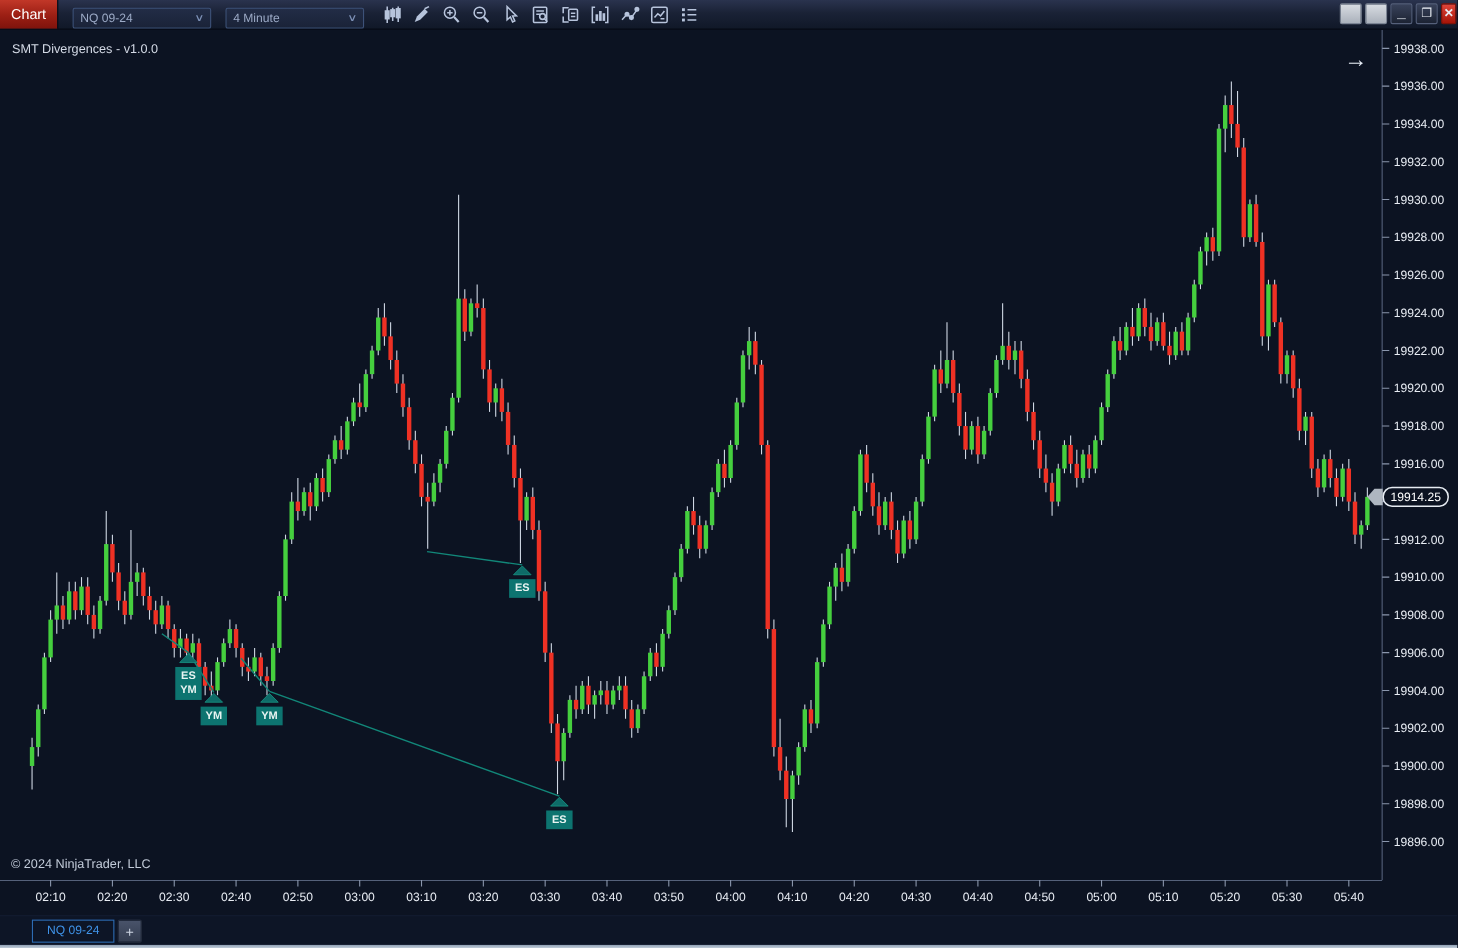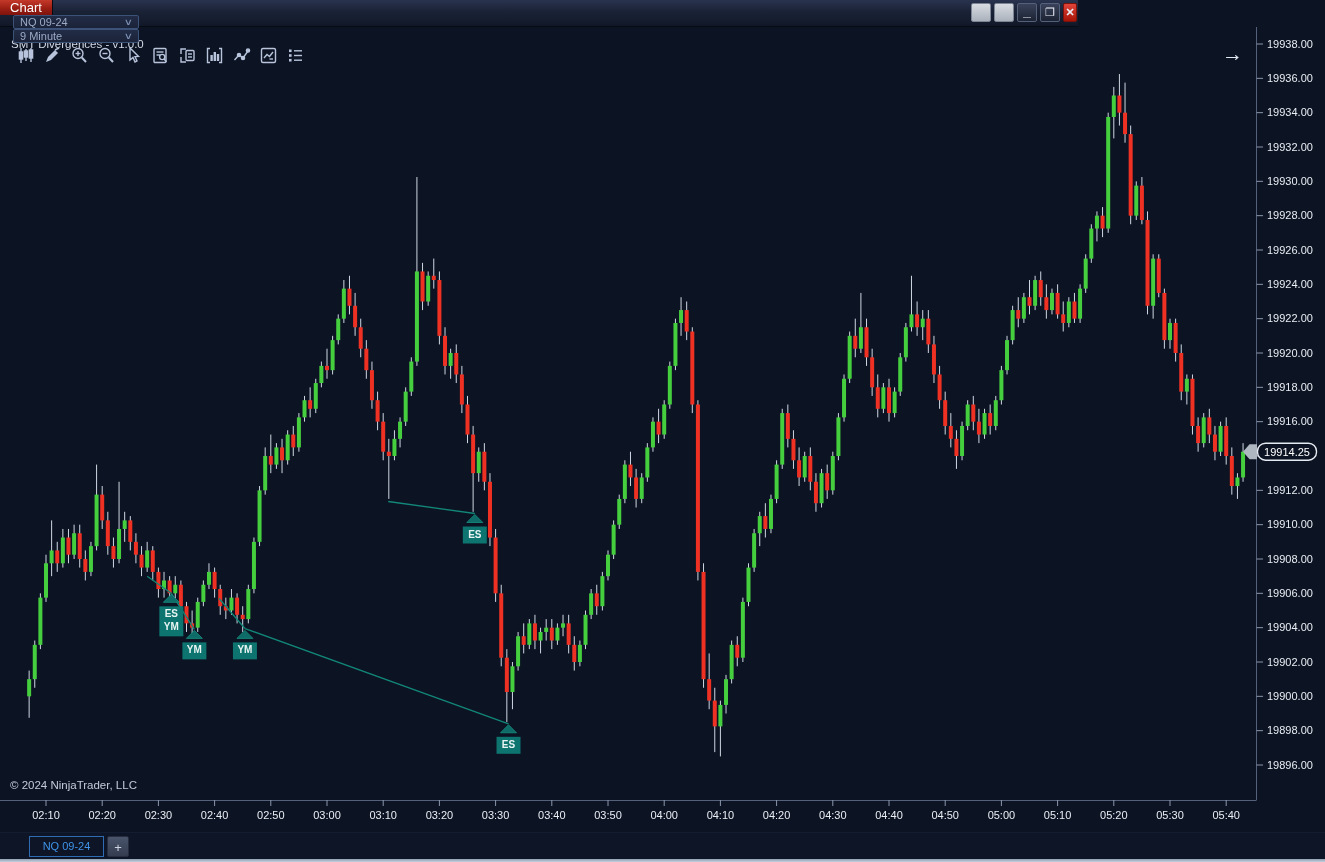--- a/index.html
+++ b/index.html
@@ -4,24 +4,24 @@
 <style>
   * { box-sizing: border-box; }
   html,body { margin:0; padding:0; }
   body {
     width:1325px; height:862px; position:relative; overflow:hidden;
     background:#0c1322; font-family:"Liberation Sans","DejaVu Sans",sans-serif;
     -webkit-font-smoothing:antialiased;
   }
   
   .toolbar {
-    position:absolute; top:0; left:0; width:1078px; height:27px;
+    position:absolute; top:0; left:0; width:1325px; height:27px;
     background:linear-gradient(#2a334e 0%, #1a2236 45%, #101828 100%);
     border-bottom:1px solid #060b15;
-    display:flex; align-items:flex-start; z-index:5;flex-direction:column;
+    display:flex; align-items:flex-end; z-index:5;
   }
   .chart-tab {
     height:27px; min-width:53px; padding:0 10px;
     background:linear-gradient(#c4392a, #9c1f14 55%, #7f130c);
     color:#fff; font-size:13px; display:flex; align-items:center; justify-content:center;
     border-right:1px solid #060b15; cursor:default;
   }
   .dd {
     margin-left:13px; width:126px; height:19px;
     background:linear-gradient(#222c46,#1a2338);
@@ -75,21 +75,21 @@
 
 <div class="toolbar">
   <div class="chart-tab">Chart</div>
 
   <div class="dd">
     <span>NQ 09-24</span>
     <span class="chev">∨</span>
   </div>
 
   <div class="dd">
-    <span>9 Minute</span>
+    <span>4 Minute</span>
     <span class="chev">∨</span>
   </div>
 
   <div class="iconbar">
     <button class="icon-btn" title="">
       <svg width="19" height="19" viewBox="0 0 19 19">
         <line x1="5" y1="2" x2="5" y2="17"></line>
           <rect x="3.4" y="6" width="3.2" height="7" fill="#b7c4dc"></rect>
         <line x1="10" y1="3" x2="10" y2="15"></line>
           <rect x="8.4" y="5" width="3.2" height="6" fill="#b7c4dc"></rect>

